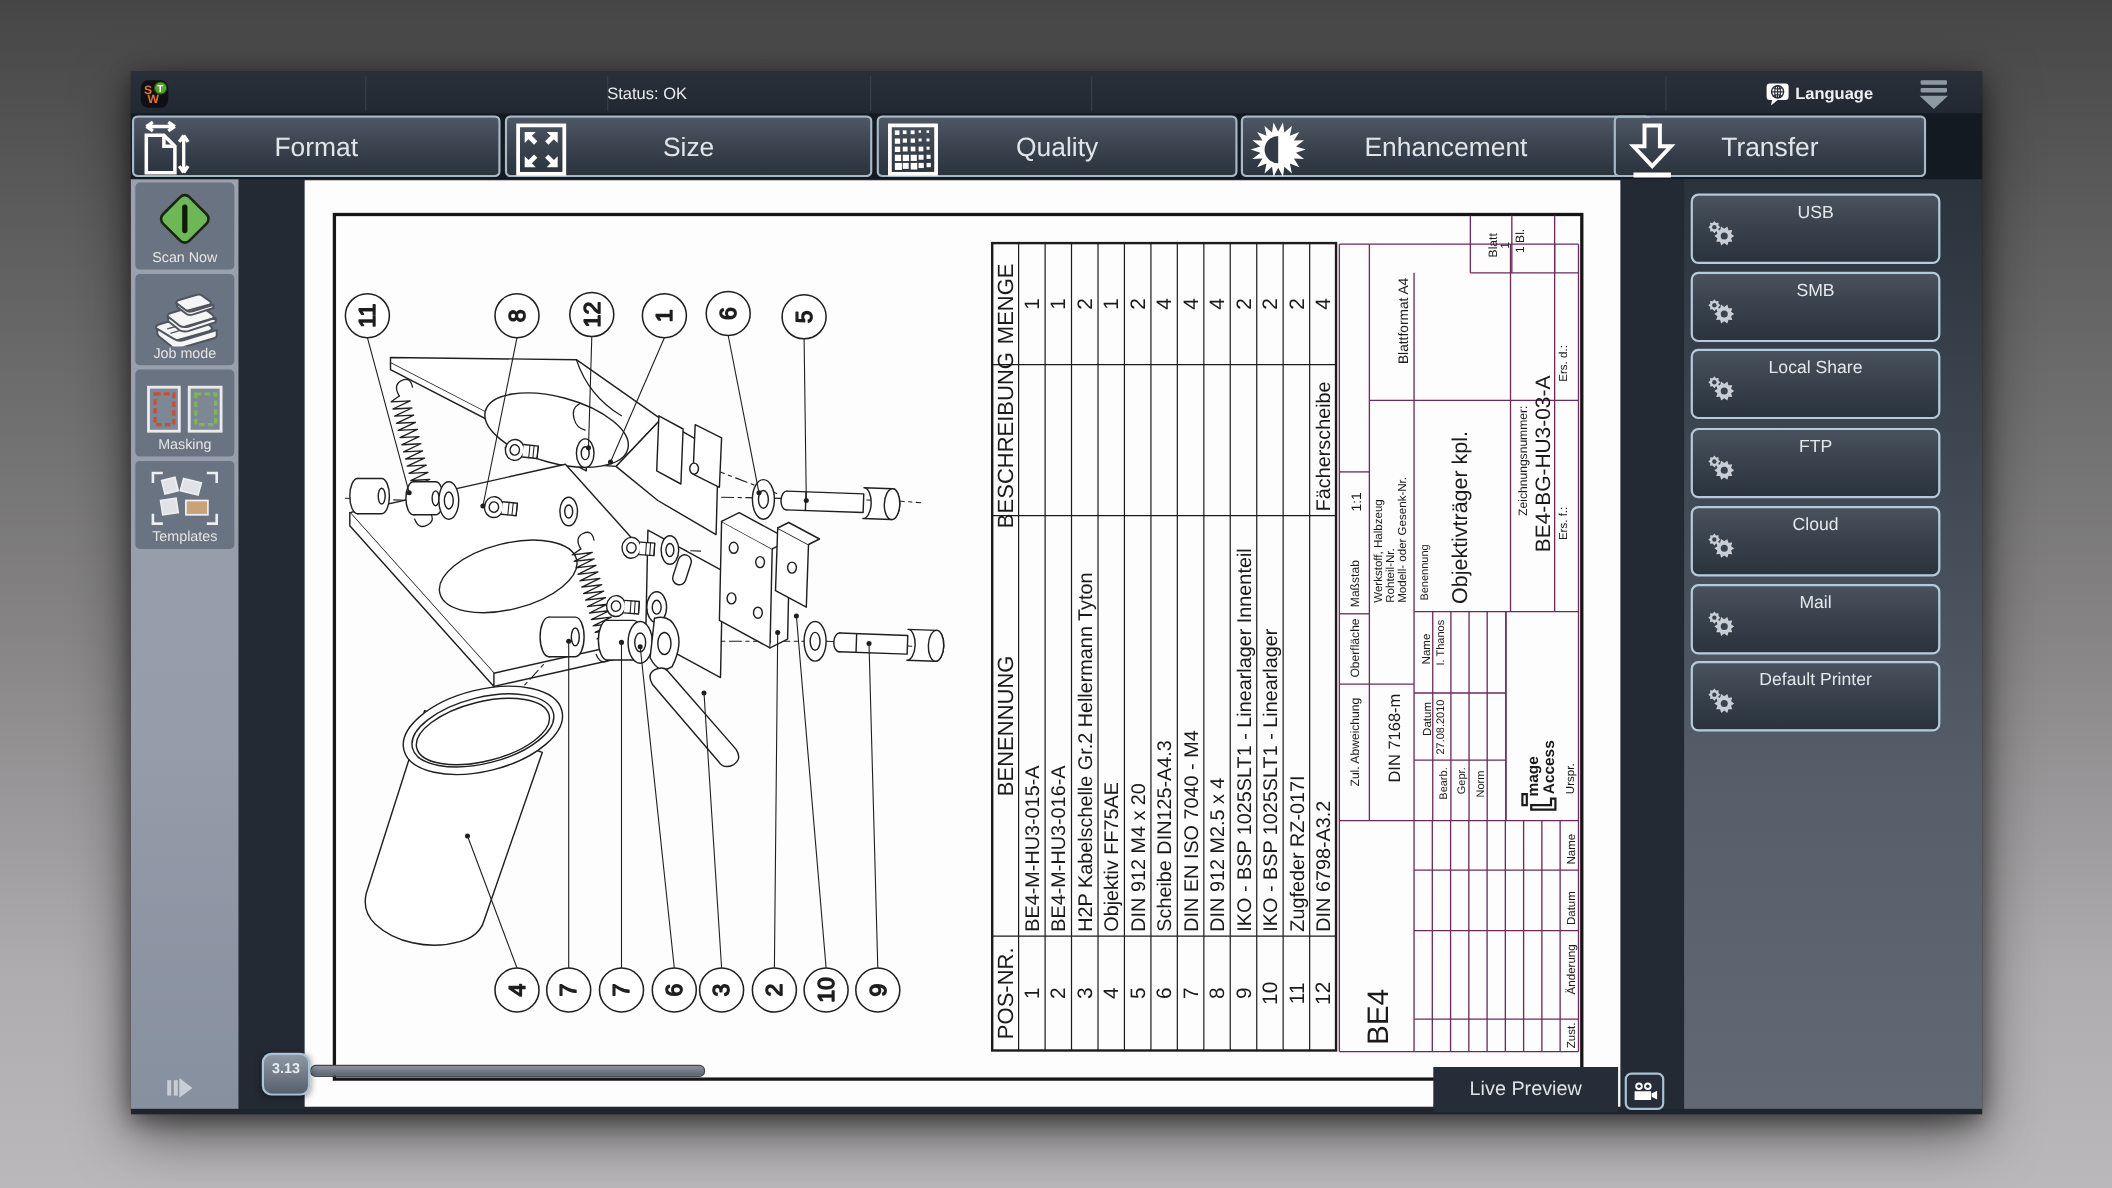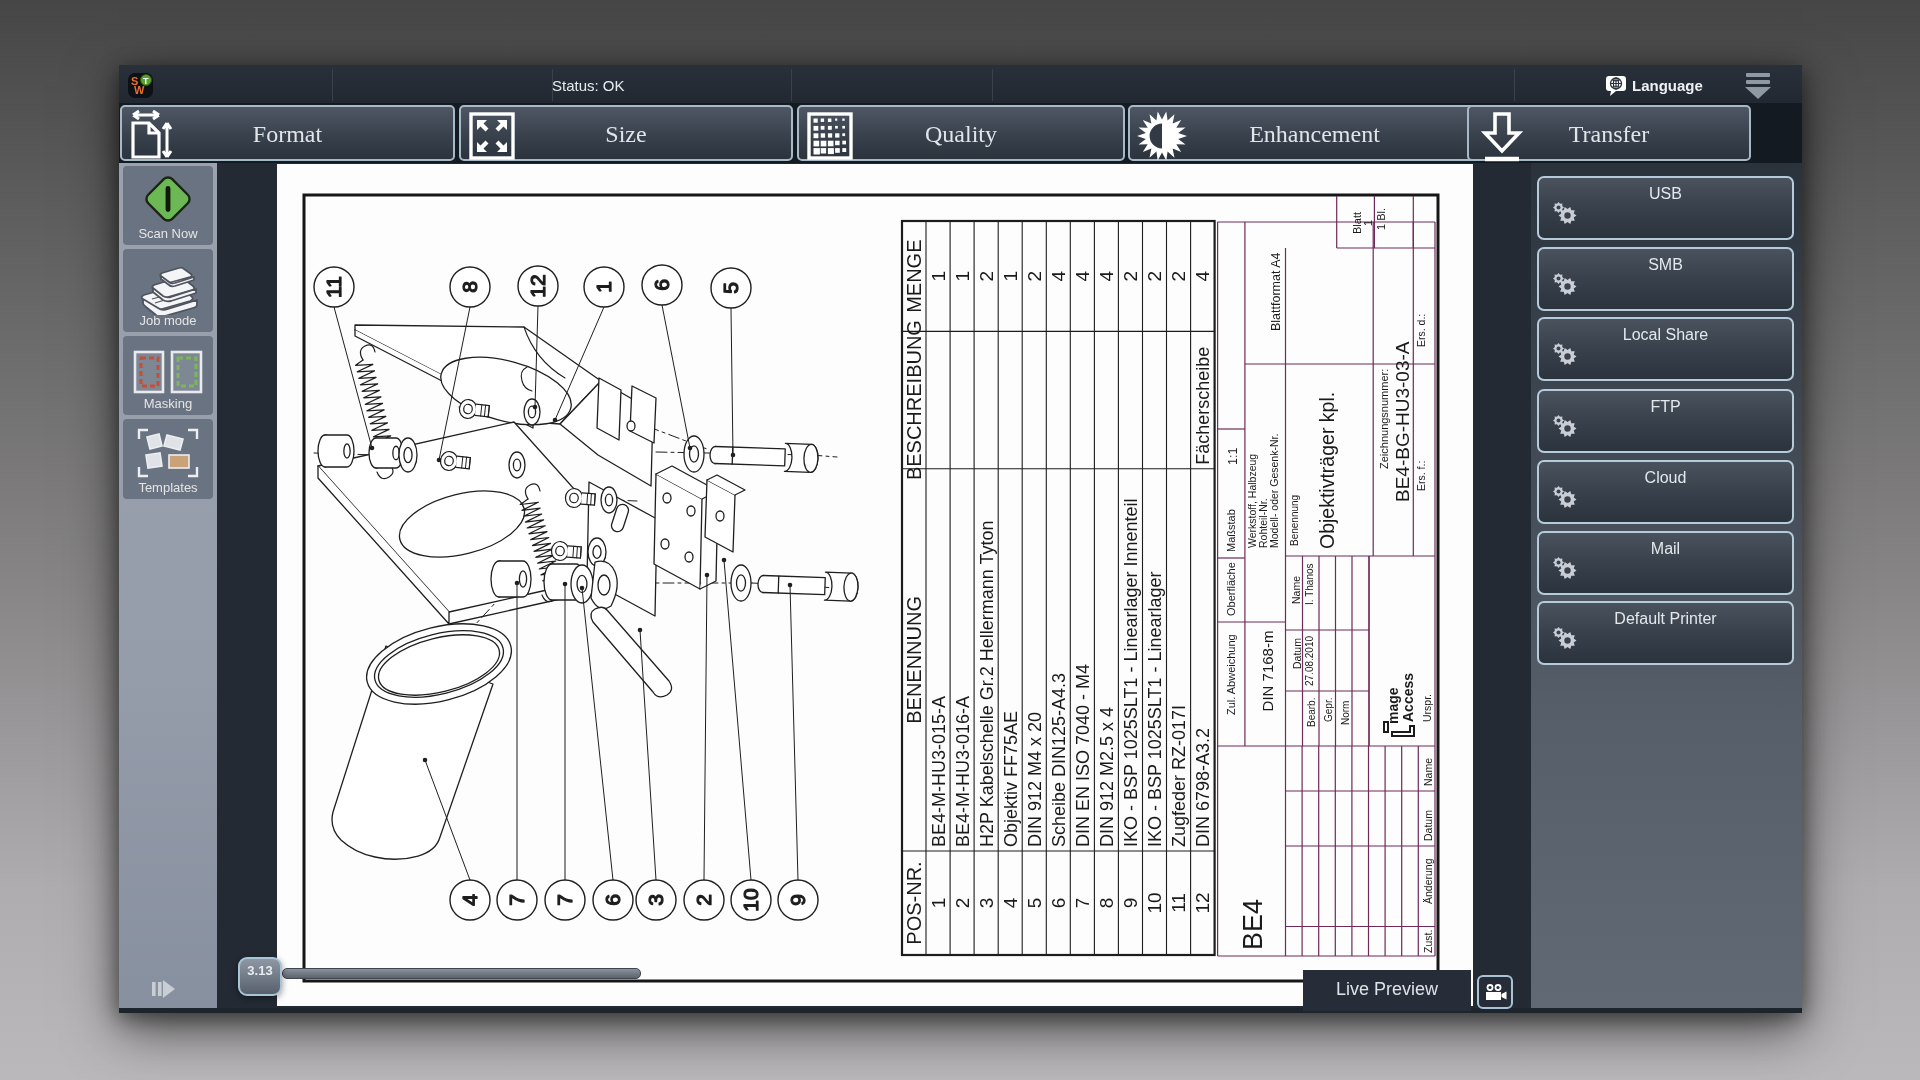--- a/index.html
+++ b/index.html
@@ -11,33 +11,33 @@
 .sep { position:absolute; top:4px; width:1px; height:32px; background:#39414c; }
 #logo { position:absolute; left:9px; top:8px; width:25px; height:25px; border-radius:7px; background:#0d1116; }
 #apptitle { position:absolute; left:40px; top:24px; font-size:17px; font-weight:bold; color:#f2f4f6;margin-top:16px; }
 #apptitle span { color:#7dc855; }
 #status { position:absolute; left:433px; top:12px; width:266px; text-align:left; font-size:15px; color:#e8ebee; }
 #lang { position:absolute; left:1486px; top:9px; }
 #langtxt { position:absolute; left:1513px; top:12px; font-size:15px; font-weight:bold; color:#eef0f3; }
 #drop { position:absolute; left:1622px; top:6px; }
 #tabbar { position:absolute; left:0; top:38px; width:100%; height:60px; background:#141a21; }
 .tab { position:absolute; top:2px; height:56px; border:2px solid #a7b9c7; border-radius:5px;
-       background:linear-gradient(180deg,#4e5763 0%,#39424d 52%,#2b333d 100%);font-family:Liberation Serif, serif; }
+       background:linear-gradient(180deg,#4e5763 0%,#39424d 52%,#2b333d 100%); }
 .tabicon { position:absolute; left:7px; top:2px; }
 .tablabel { position:absolute; left:0; right:0; top:14px; text-align:center; font-size:24px; color:#e1e5ea; }
 #sidebar { position:absolute; left:0; top:98px; width:98px; height:845px;
        background:linear-gradient(180deg,#9ba2ae 0%,#959caa 60%,#87909f 100%); }
 .sbtn { position:absolute; left:4px; width:90px; background:#6a7381; border-radius:4px; }
 .sbl { position:absolute; bottom:4px; left:0; right:0; text-align:center; font-size:13px; color:#e5e5e5; }
 #pauseplay { position:absolute; left:31px; top:815px; }
 #preview { position:absolute; left:98px; top:98px; width:1314px; height:845px; background:#232a34; }
 #page { position:absolute; left:60px; top:1px; width:1196px; height:842px; background:#fdfdfd; }
 #rpanel { position:absolute; left:1412px; top:98px; width:271px; height:845px;
        background:linear-gradient(180deg,#2a323c 0%,#3f4752 30%,#565e6a 65%,#616975 100%); }
-.rbtn { position:absolute; left:6px; width:257px; height:64px; border:2px solid #b5cbdb; border-radius:7px;
+.rbtn { position:absolute; left:6px; width:227px; height:64px; border:2px solid #b5cbdb; border-radius:7px;
        background:linear-gradient(180deg,#49525d 0%,#39424d 45%,#2b333d 100%); }
 .rbl { position:absolute; top:7px; left:0; right:0; text-align:center; font-size:16px; color:#e4e8ec; }
 .rgear { position:absolute; left:13px; bottom:7px; }
 #sliderbar { position:absolute; left:282px; top:968px; width:359px; height:11px; border-radius:5px;
        background:linear-gradient(180deg,#8b939e,#5a626c); border:1px solid #3f464e; }
 #sliderhandle { position:absolute; left:238px; top:957px; width:44px; height:39px; border-radius:9px;
        border:2px solid #a9c4d6; background:linear-gradient(180deg,#8e98a4,#57606c);
        color:#e8ecf0; font-size:13px; font-weight:bold; text-align:center; line-height:24px;
        box-shadow:0 2px 6px rgba(0,0,0,.4); }
 #livebar { position:absolute; left:1303px; top:970px; width:168px; height:41px; background:#272d38; }

